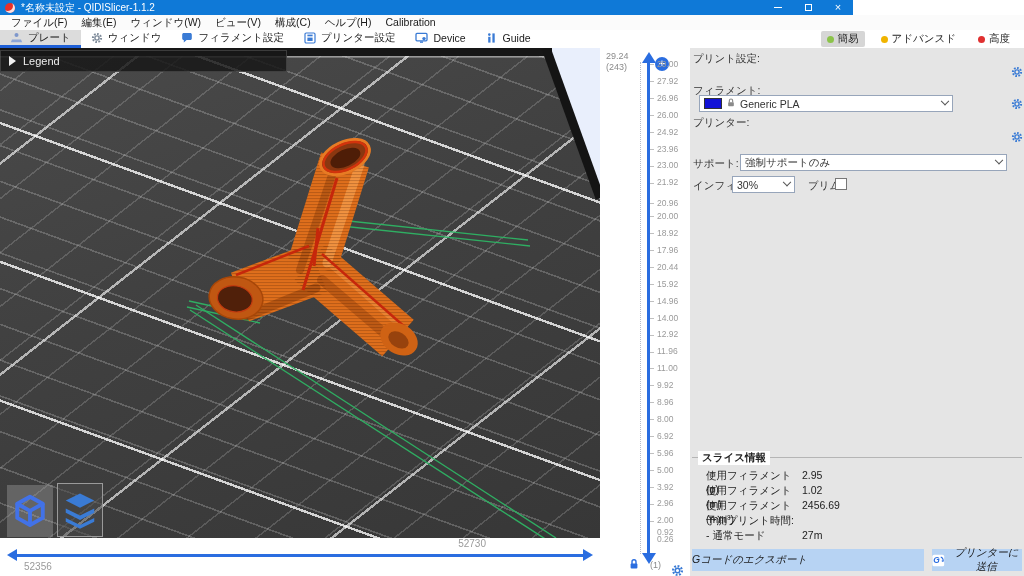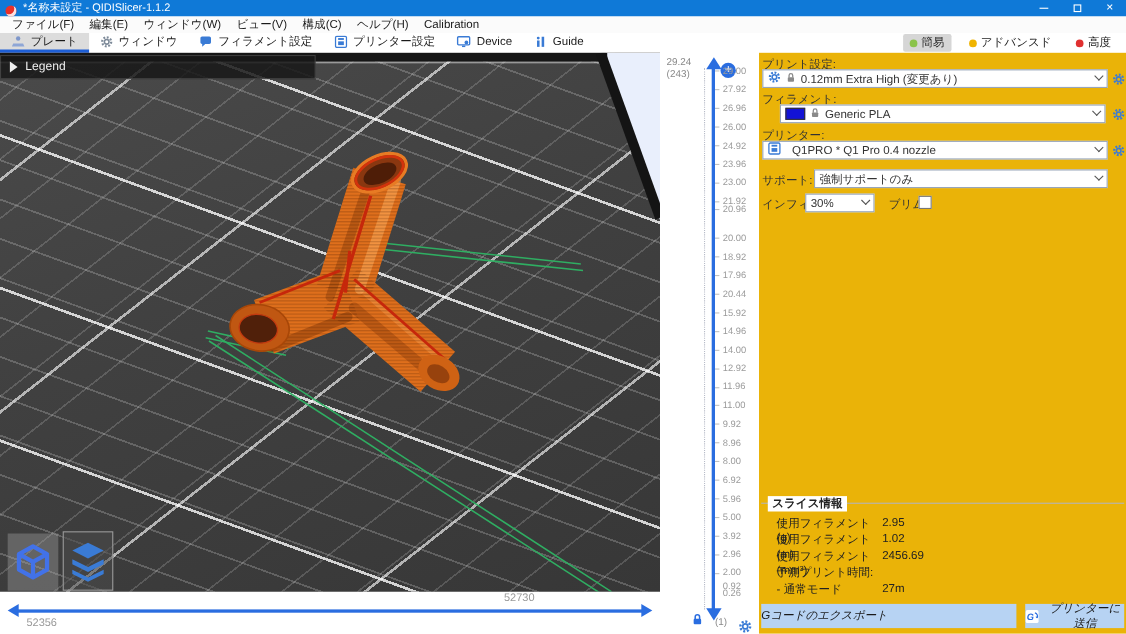--- a/index.html
+++ b/index.html
@@ -1,21 +1,21 @@
 <!DOCTYPE html>
 <html style="--titlebar: #0f79d7; --accent: #2a6de0; --btn: #b7d3f3; --mode_green: #8bc34a; --mode_yellow: #f0b400; --mode_red: #e03030; --model_orange: #e0701d; --seam_red: #c6270b; --travel_green: #2fae62;"><head>
 <meta charset="utf-8">
 <style>
   * { margin:0; padding:0; box-sizing:border-box; }
   html,body { width:1024px; height:576px; overflow:hidden; background:#fff;
     font-family:"Liberation Sans", sans-serif; -webkit-font-smoothing:antialiased; }
 
   
-  .titlebar { position:absolute; left:0; top:0; width:1024px; height:15px;
-    background:var(--titlebar,#0f79d7); display:flex; align-items:flex-end; color:#fff; }
+  .titlebar { position:absolute; left:0; top:0; width:853px; height:15px;
+    background:var(--titlebar,#0f79d7); display:flex; align-items:center; color:#fff; }
   .app-icon { width:10px; height:10px; border-radius:50%; background:#e8302a;
     margin:0 6px 0 5px; box-shadow:inset -2px -2px 0 rgba(255,255,255,.85); }
   .win-title { font-size:10px; line-height:15px; }
   .win-controls { margin-left:auto; display:flex; height:15px; }
   .win-btn { width:30px; height:15px; display:flex; align-items:center; justify-content:center; }
   .glyph-min { width:8px; height:1px; background:#fff; }
   .glyph-max { width:7px; height:7px; border:1px solid #fff; }
   .glyph-close { color:#fff; font-size:11px; line-height:11px; }
 
   
@@ -83,21 +83,21 @@
     background:var(--accent,#2a6de0); color:#fff; font-size:11px; line-height:13px; text-align:center; }
   .tick { position:absolute; left:50px; font-size:8.5px; color:#9a9a9a; white-space:nowrap; }
   .tick::before { content:""; display:inline-block; width:4px; height:1px; background:#c0c0c0;
     margin-right:3px; vertical-align:middle; }
   .vs-ov { position:absolute; left:57px; font-size:8.5px; color:#9a9a9a; }
   .vs-lock { position:absolute; left:28px; top:508px; }
   .vs-botlayer { position:absolute; left:50px; top:512px; font-size:9px; color:#8a8a8a; }
   .vs-gear { position:absolute; left:71px; top:515px; }
 
   
-  .sidebar { position:absolute; left:690px; top:48px; width:334px; height:528px; background:#eab308; }
+  .sidebar { position:absolute; left:690px; top:48px; width:334px; height:528px; background:#e5e5e5; }
   .slabel { position:absolute; font-size:10.5px; color:#333; }
   .combo { position:absolute; height:17px; background:#fff; border:1px solid #97a5ba;
     display:flex; align-items:center; gap:4px; padding:0 4px; font-size:10.5px; color:#333; }
   .combo .ctext { white-space:nowrap; overflow:hidden; }
   .chev { margin-left:auto; width:6px; height:6px; border-right:1.5px solid #555;
     border-bottom:1.5px solid #555; transform:rotate(45deg) translate(-2px,-2px); flex:none; }
   .swatch { width:18px; height:11px; border:1px solid #333; flex:none; }
   .gearbtn { position:absolute; width:14px; height:14px; display:flex; align-items:center; justify-content:center; }
   .checkbox { position:absolute; width:12px; height:12px; border:1px solid #777; background:#fff; }
 
@@ -332,21 +332,21 @@
   <div class="vs-plus">+</div>
   <div id="ticks">
       <div class="tick" style="top: 11px;">29.00</div>
       <div class="tick" style="top: 27.9px;">27.92</div>
       <div class="tick" style="top: 44.8px;">26.96</div>
       <div class="tick" style="top: 61.7px;">26.00</div>
       <div class="tick" style="top: 78.6px;">24.92</div>
       <div class="tick" style="top: 95.5px;">23.96</div>
       <div class="tick" style="top: 112.4px;">23.00</div>
       <div class="tick" style="top: 129.3px;">21.92</div>
-      <div class="tick" style="top: 137px;">20.96</div>
+      <div class="tick" style="top: 150px;">20.96</div>
       <div class="tick" style="top: 163.1px;">20.00</div>
       <div class="tick" style="top: 180px;">18.92</div>
       <div class="tick" style="top: 196.9px;">17.96</div>
       <div class="tick" style="top: 213.8px;">20.44</div>
       <div class="tick" style="top: 230.7px;">15.92</div>
       <div class="tick" style="top: 247.6px;">14.96</div>
       <div class="tick" style="top: 264.5px;">14.00</div>
       <div class="tick" style="top: 281.4px;">12.92</div>
       <div class="tick" style="top: 298.3px;">11.96</div>
       <div class="tick" style="top: 315.2px;">11.00</div>
@@ -372,66 +372,45 @@
   <div class="vs-gear">
     <svg width="13" height="13" viewBox="0 0 12 12">
         <circle cx="6" cy="6" r="4.1" fill="none" stroke="#3a7bd5" stroke-width="2" stroke-dasharray="1.7 1.45"></circle>
         <circle cx="6" cy="6" r="2.1" fill="none" stroke="#3a7bd5" stroke-width="1.4"></circle>
       </svg>
   </div>
 </div>
 
 <div class="sidebar">
   <div class="slabel" style="left:3px; top:4px">プリント設定:</div>
-  <div class="combo" style="left:3px; top:15px; width:314px">
-    <span class="ci"><svg width="12" height="12" viewBox="0 0 12 12">
-          <circle cx="6" cy="6" r="4.1" fill="none" stroke="#3a7bd5" stroke-width="2" stroke-dasharray="1.7 1.45"></circle>
-          <circle cx="6" cy="6" r="2.1" fill="none" stroke="#3a7bd5" stroke-width="1.4"></circle>
-        </svg></span>
-    <span class="cl"><svg width="10" height="11" viewBox="0 0 12 12">
-          <path d="M4 6V3.8a2 2 0 0 1 4 0V6" fill="none" stroke="#8a8a8a" stroke-width="1.4"></path>
-          <rect x="2.6" y="5.6" width="6.8" height="5" rx="1" fill="#8a8a8a"></rect>
-        </svg></span>
-    <span class="ctext">0.12mm Extra High (変更あり)</span>
-    <span class="chev"></span>
-  </div>
   <div class="gearbtn" style="left:320px; top:17px">
       <svg width="12" height="12" viewBox="0 0 12 12">
         <circle cx="6" cy="6" r="4.1" fill="none" stroke="#3a7bd5" stroke-width="2" stroke-dasharray="1.7 1.45"></circle>
         <circle cx="6" cy="6" r="2.1" fill="none" stroke="#3a7bd5" stroke-width="1.4"></circle>
       </svg>
     </div>
 
   <div class="slabel" style="left:3px; top:36px">フィラメント:</div>
-  <div class="combo" style="left:19px; top:47px; width:296px">
+  <div class="combo" style="left:9px; top:47px; width:254px">
     <span class="swatch" style="background: rgb(18, 18, 214);"></span>
     <span class="cl"><svg width="10" height="11" viewBox="0 0 12 12">
           <path d="M4 6V3.8a2 2 0 0 1 4 0V6" fill="none" stroke="#8a8a8a" stroke-width="1.4"></path>
           <rect x="2.6" y="5.6" width="6.8" height="5" rx="1" fill="#8a8a8a"></rect>
         </svg></span>
     <span class="ctext">Generic PLA</span>
     <span class="chev"></span>
   </div>
   <div class="gearbtn" style="left:320px; top:49px">
       <svg width="12" height="12" viewBox="0 0 12 12">
         <circle cx="6" cy="6" r="4.1" fill="none" stroke="#3a7bd5" stroke-width="2" stroke-dasharray="1.7 1.45"></circle>
         <circle cx="6" cy="6" r="2.1" fill="none" stroke="#3a7bd5" stroke-width="1.4"></circle>
       </svg>
     </div>
 
   <div class="slabel" style="left:3px; top:68px">プリンター:</div>
-  <div class="combo" style="left:3px; top:80px; width:314px">
-    <span class="cp"><svg width="12" height="12" viewBox="0 0 12 12">
-          <rect x="1" y="1" width="10" height="10" rx="1.2" fill="none" stroke="#3a7bd5" stroke-width="1.2"></rect>
-          <rect x="3.4" y="2.6" width="5.2" height="1.7" fill="#3a7bd5"></rect>
-          <rect x="3.4" y="5.6" width="5.2" height="3.4" fill="#3a7bd5"></rect>
-        </svg></span>
-    <span class="ctext" style="margin-left:6px">Q1PRO * Q1 Pro 0.4 nozzle</span>
-    <span class="chev"></span>
-  </div>
   <div class="gearbtn" style="left:320px; top:82px">
       <svg width="12" height="12" viewBox="0 0 12 12">
         <circle cx="6" cy="6" r="4.1" fill="none" stroke="#3a7bd5" stroke-width="2" stroke-dasharray="1.7 1.45"></circle>
         <circle cx="6" cy="6" r="2.1" fill="none" stroke="#3a7bd5" stroke-width="1.4"></circle>
       </svg>
     </div>
 
   <div class="slabel" style="left:3px; top:109px">サポート:</div>
   <div class="combo" style="left:50px; top:106px; width:267px">
     <span class="ctext">強制サポートのみ</span>

